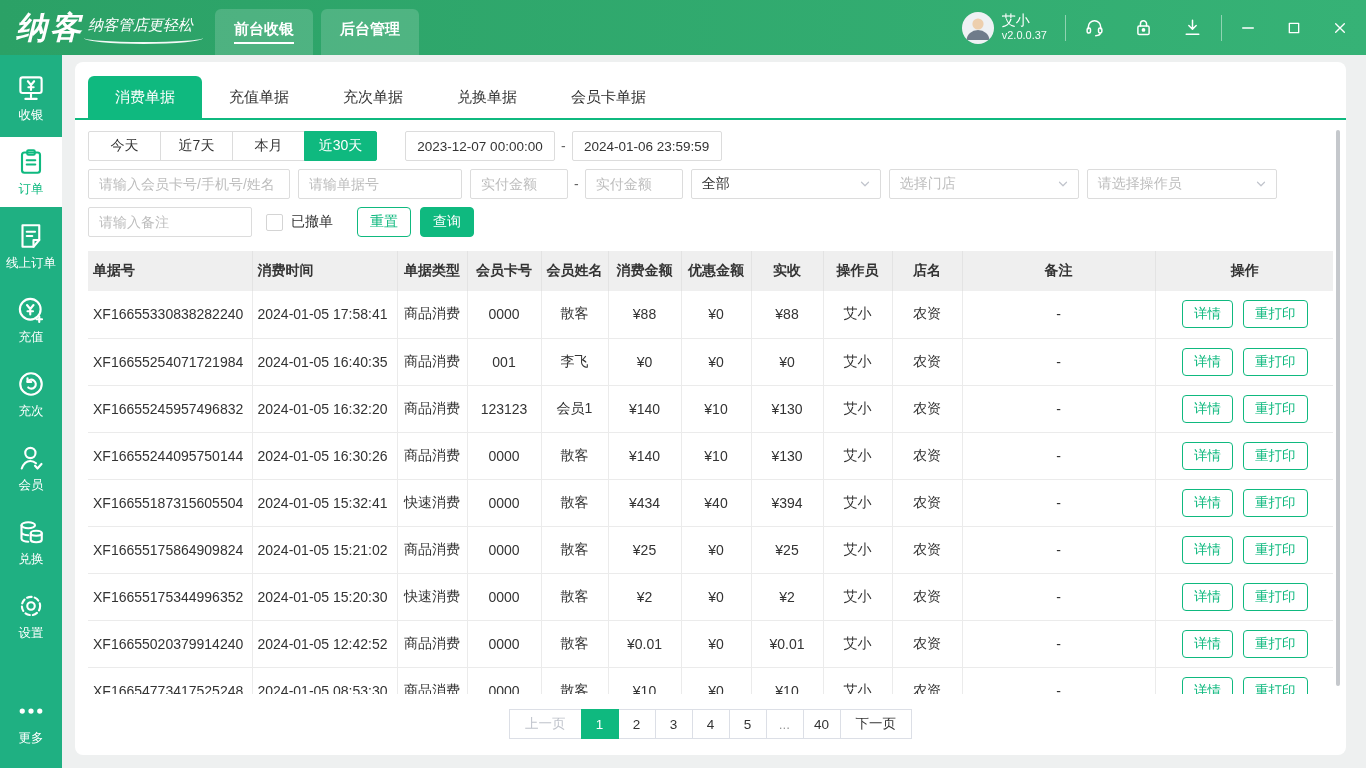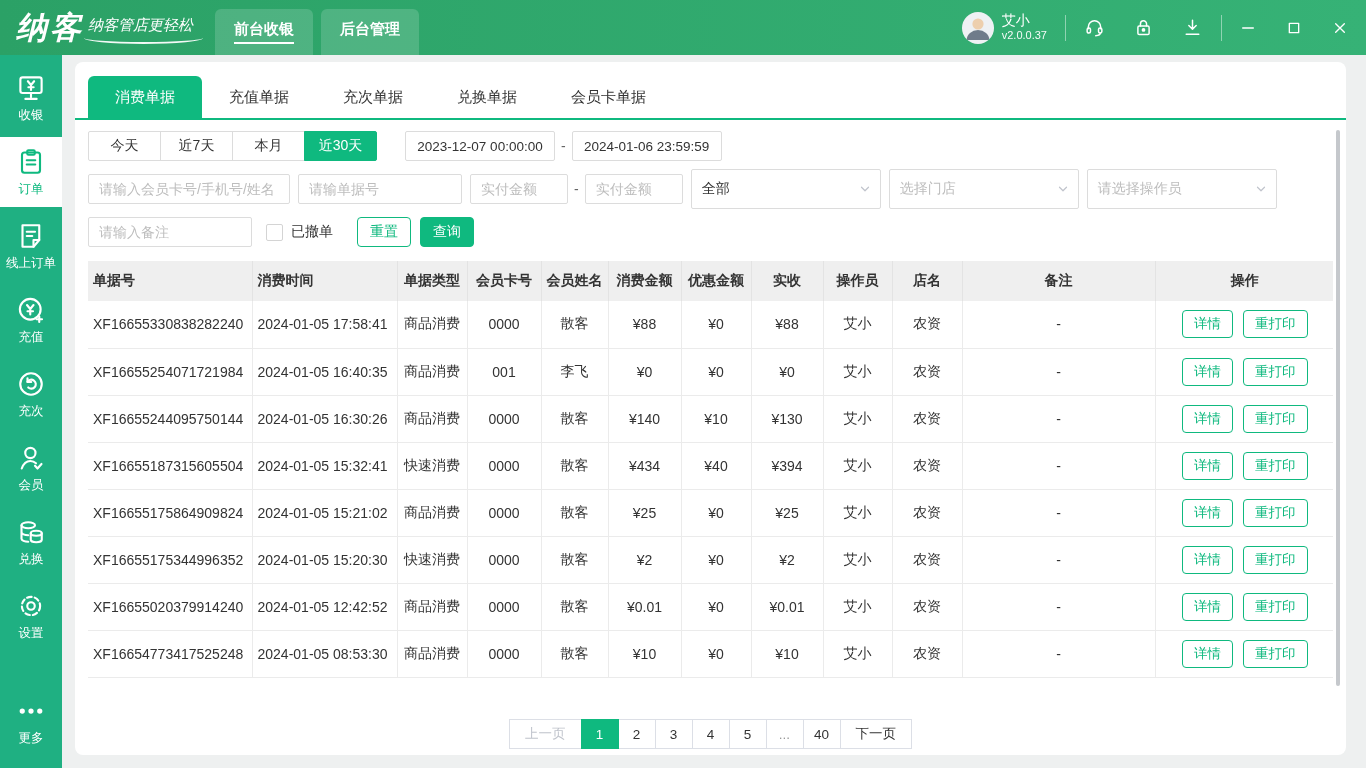--- a/index.html
+++ b/index.html
@@ -48,21 +48,21 @@
   .quick-group { display:flex; }
   .quick-btn { min-width:73px; height:30px; padding:4px 10px; background:#fff; border:1px solid #dcdcdc; color:#333; font-size:14px; display:flex; align-items:center; justify-content:center; cursor:pointer; margin-left:-1px; }
   .quick-btn:first-child { margin-left:0; border-radius:2px 0 0 2px; }
   .quick-btn:last-child { border-radius:0 2px 2px 0; }
   .quick-btn.active { background:var(--accent,#0fb97f); border-color:var(--accent,#0fb97f); color:#fff; z-index:1; }
   .date-input { width:150px; height:30px; border:1px solid #dcdcdc; border-radius:2px; text-align:center; font-size:13.5px; color:#333; background:#fff; font-family:inherit; }
   .sep { margin:0 6px; color:#666; }
   .txt-input { height:30px; border:1px solid #dcdcdc; border-radius:2px; padding:0 10px; font-size:14px; color:#333; background:#fff; font-family:inherit; margin-right:8px; }
   .txt-input::placeholder { color:#bdbdbd; }
   .w164 { width:164px; } .w202 { width:202px; } .w98 { width:98px; text-align:left; }
-  .select-box { width:190px; height:40px; border:1px solid #dcdcdc; border-radius:2px; background:#fff; display:flex; align-items:center; justify-content:space-between; padding:0 9px 0 10px; margin-right:8px; cursor:pointer; }
+  .select-box { width:190px; height:30px; border:1px solid #dcdcdc; border-radius:2px; background:#fff; display:flex; align-items:center; justify-content:space-between; padding:0 9px 0 10px; margin-right:8px; cursor:pointer; }
   .select-box .sel-val { font-size:14px; color:#333; }
   .select-box.placeholder .sel-val { color:#bdbdbd; }
   .chevron { width:12px; height:12px; color:#c0c4cc; }
   .checkbox { width:17px; height:17px; border:1px solid #d4d4d4; border-radius:2px; background:#fff; margin:0 8px 0 6px; cursor:pointer; flex:none; }
   .chk-label { font-size:14px; color:#333; margin-right:24px; }
   .btn { height:30px; min-width:52px; padding:0 12px; border-radius:4px; font-size:14px; cursor:pointer; display:flex; align-items:center; justify-content:center; font-family:inherit; }
   .btn-outline { background:#fff; border:1px solid var(--accent,#0fb97f); color:var(--accent,#0fb97f); margin-right:9px; }
   .btn-fill { background:var(--accent,#0fb97f); border:1px solid var(--accent,#0fb97f); color:#fff; }
 
   .table-wrap { margin:14px 13px 0; height:443px; overflow:hidden; }
@@ -378,20 +378,39 @@
               <td class="">农资</td>
               <td class=" remark-cell">-</td>
               <td>
      <span class="act-wrap">
        <span class="mini-btn">详情</span>
        <span class="mini-btn">重打印</span>
      </span>
    </td>
             </tr>
             <tr>
+              <td class="al">XF16655245957496832</td>
+              <td class="al">2024-01-05 16:32:20</td>
+              <td class="">商品消费</td>
+              <td class="">123123</td>
+              <td class="">会员1</td>
+              <td class="">¥140</td>
+              <td class="">¥10</td>
+              <td class="">¥130</td>
+              <td class="">艾小</td>
+              <td class="">农资</td>
+              <td class=" remark-cell">-</td>
+              <td>
+     <span class="act-wrap">
+       <span class="mini-btn">详情</span>
+       <span class="mini-btn">重打印</span>
+     </span>
+   </td>
+            </tr>
+            <tr>
               <td class="al">XF16655244095750144</td>
               <td class="al">2024-01-05 16:30:26</td>
               <td class="">商品消费</td>
               <td class="">0000</td>
               <td class="">散客</td>
               <td class="">¥140</td>
               <td class="">¥10</td>
               <td class="">¥130</td>
               <td class="">艾小</td>
               <td class="">农资</td>

